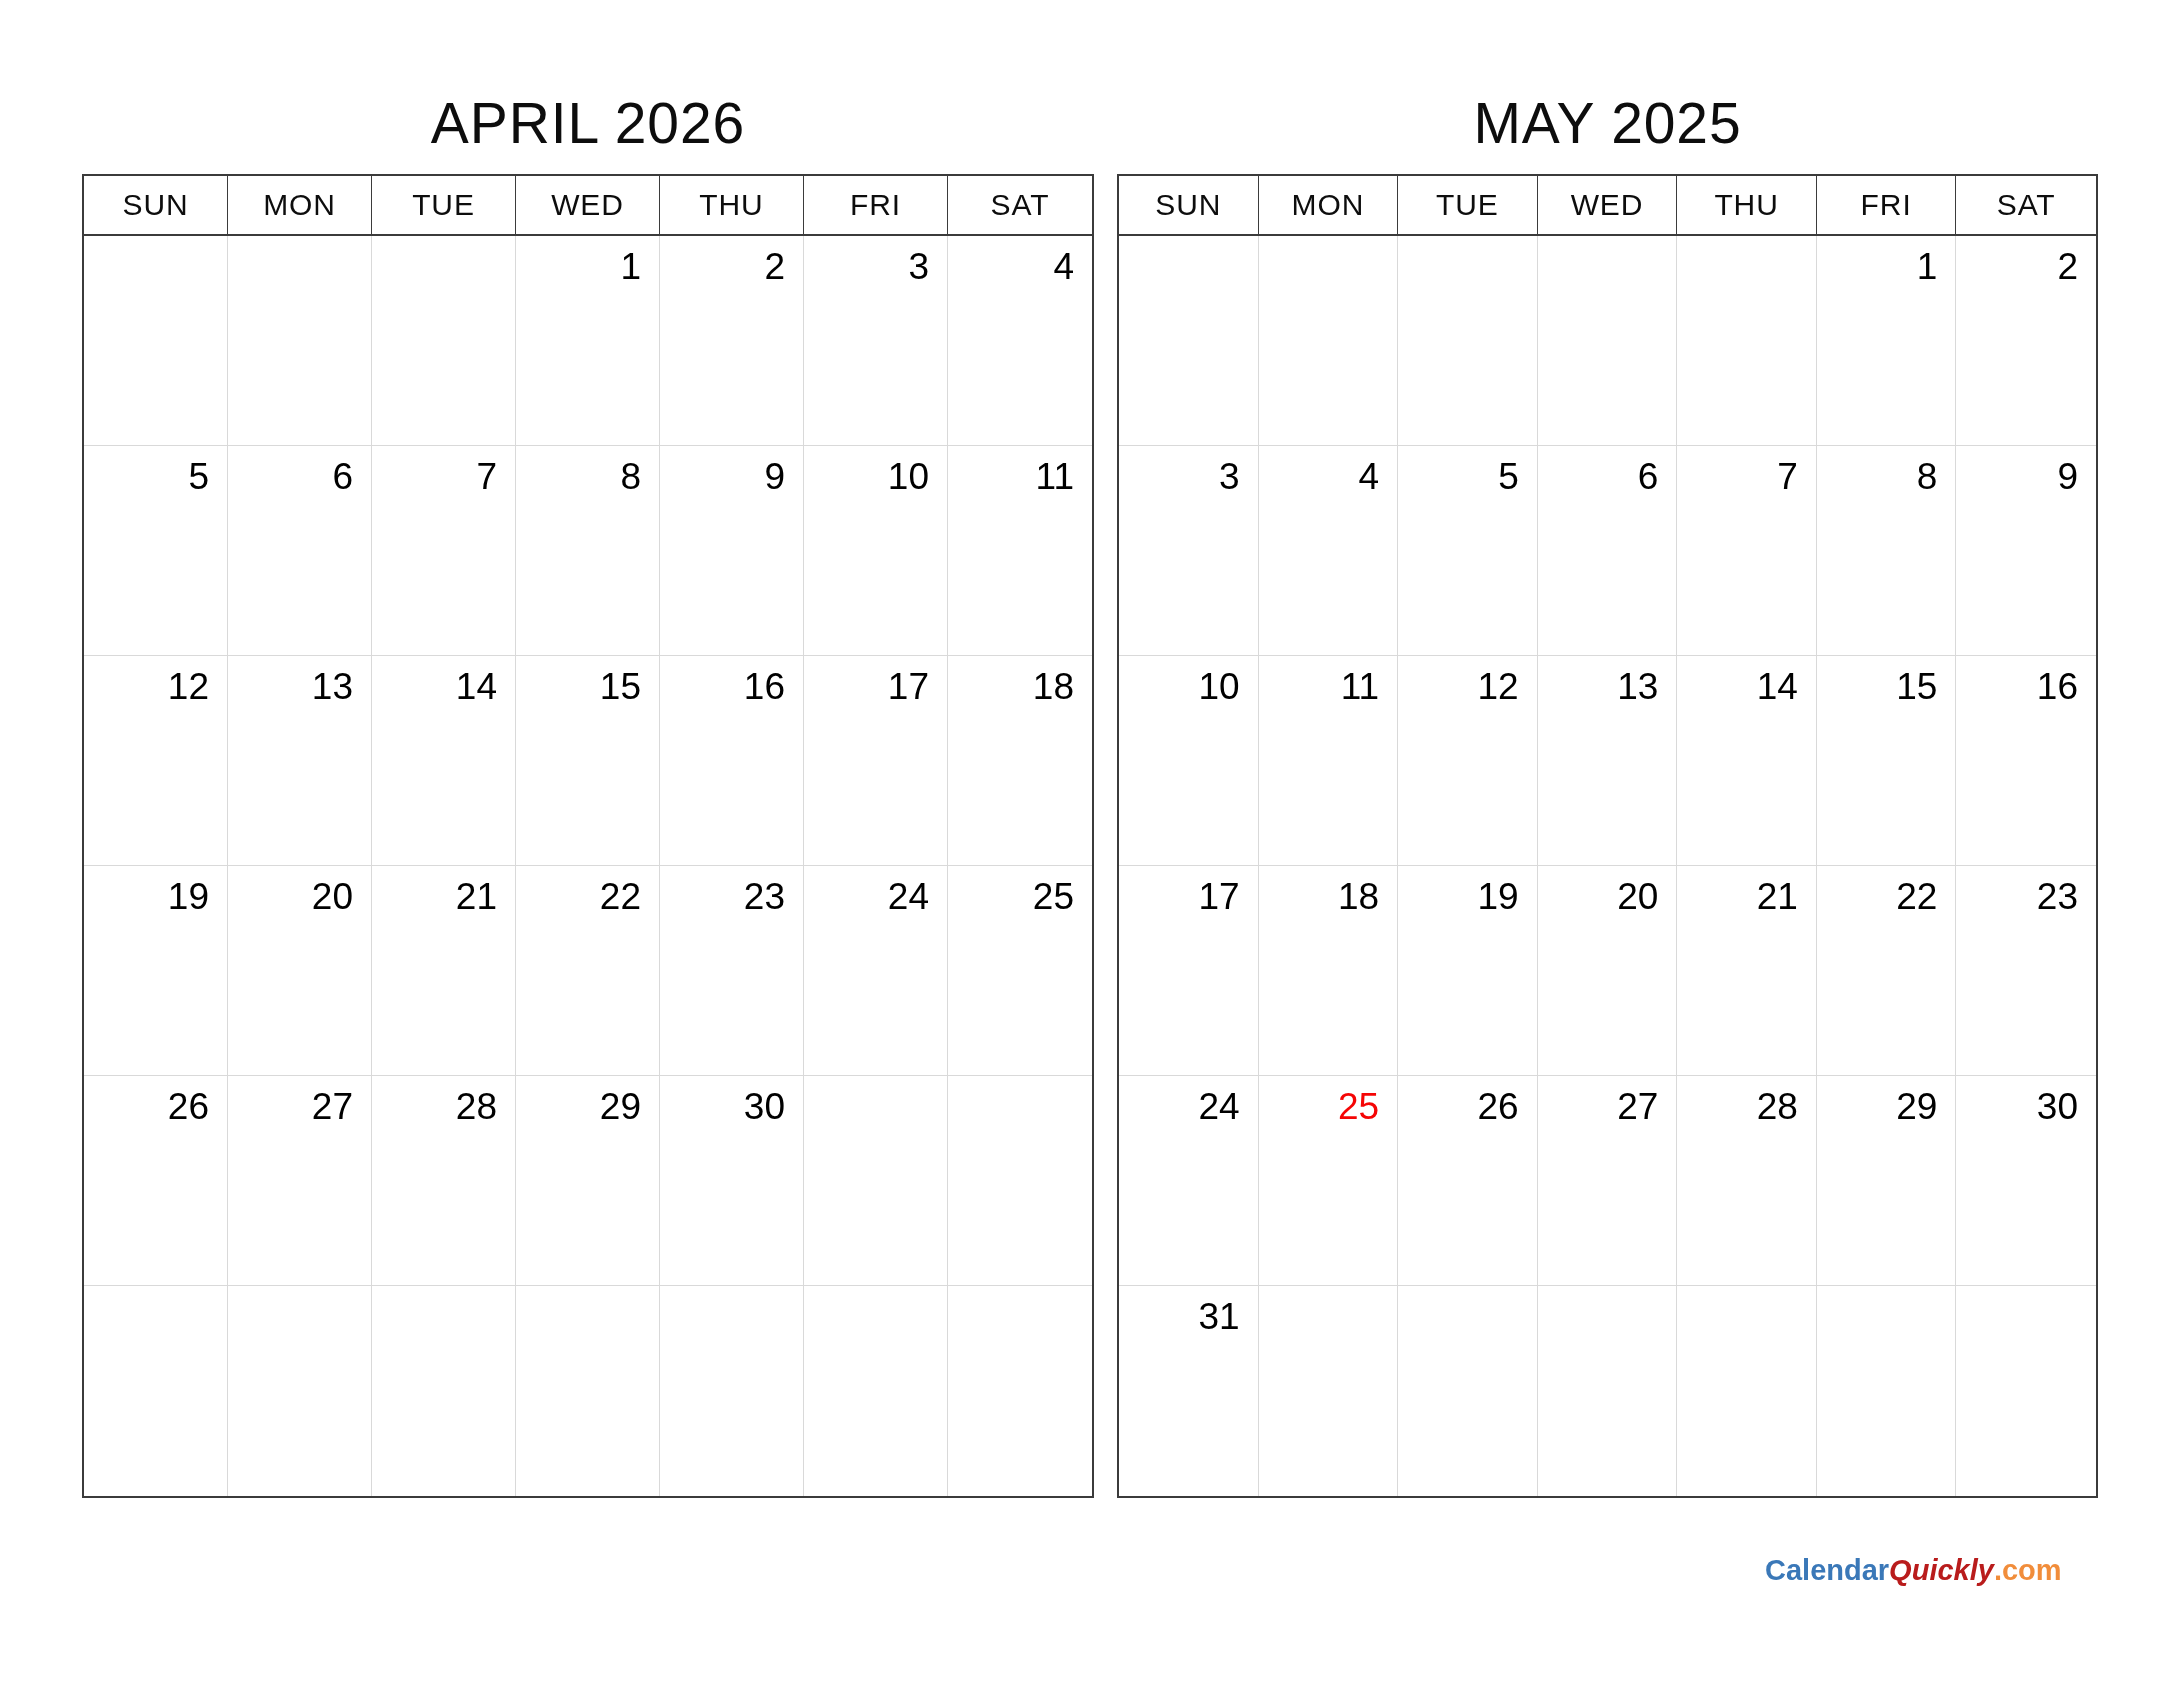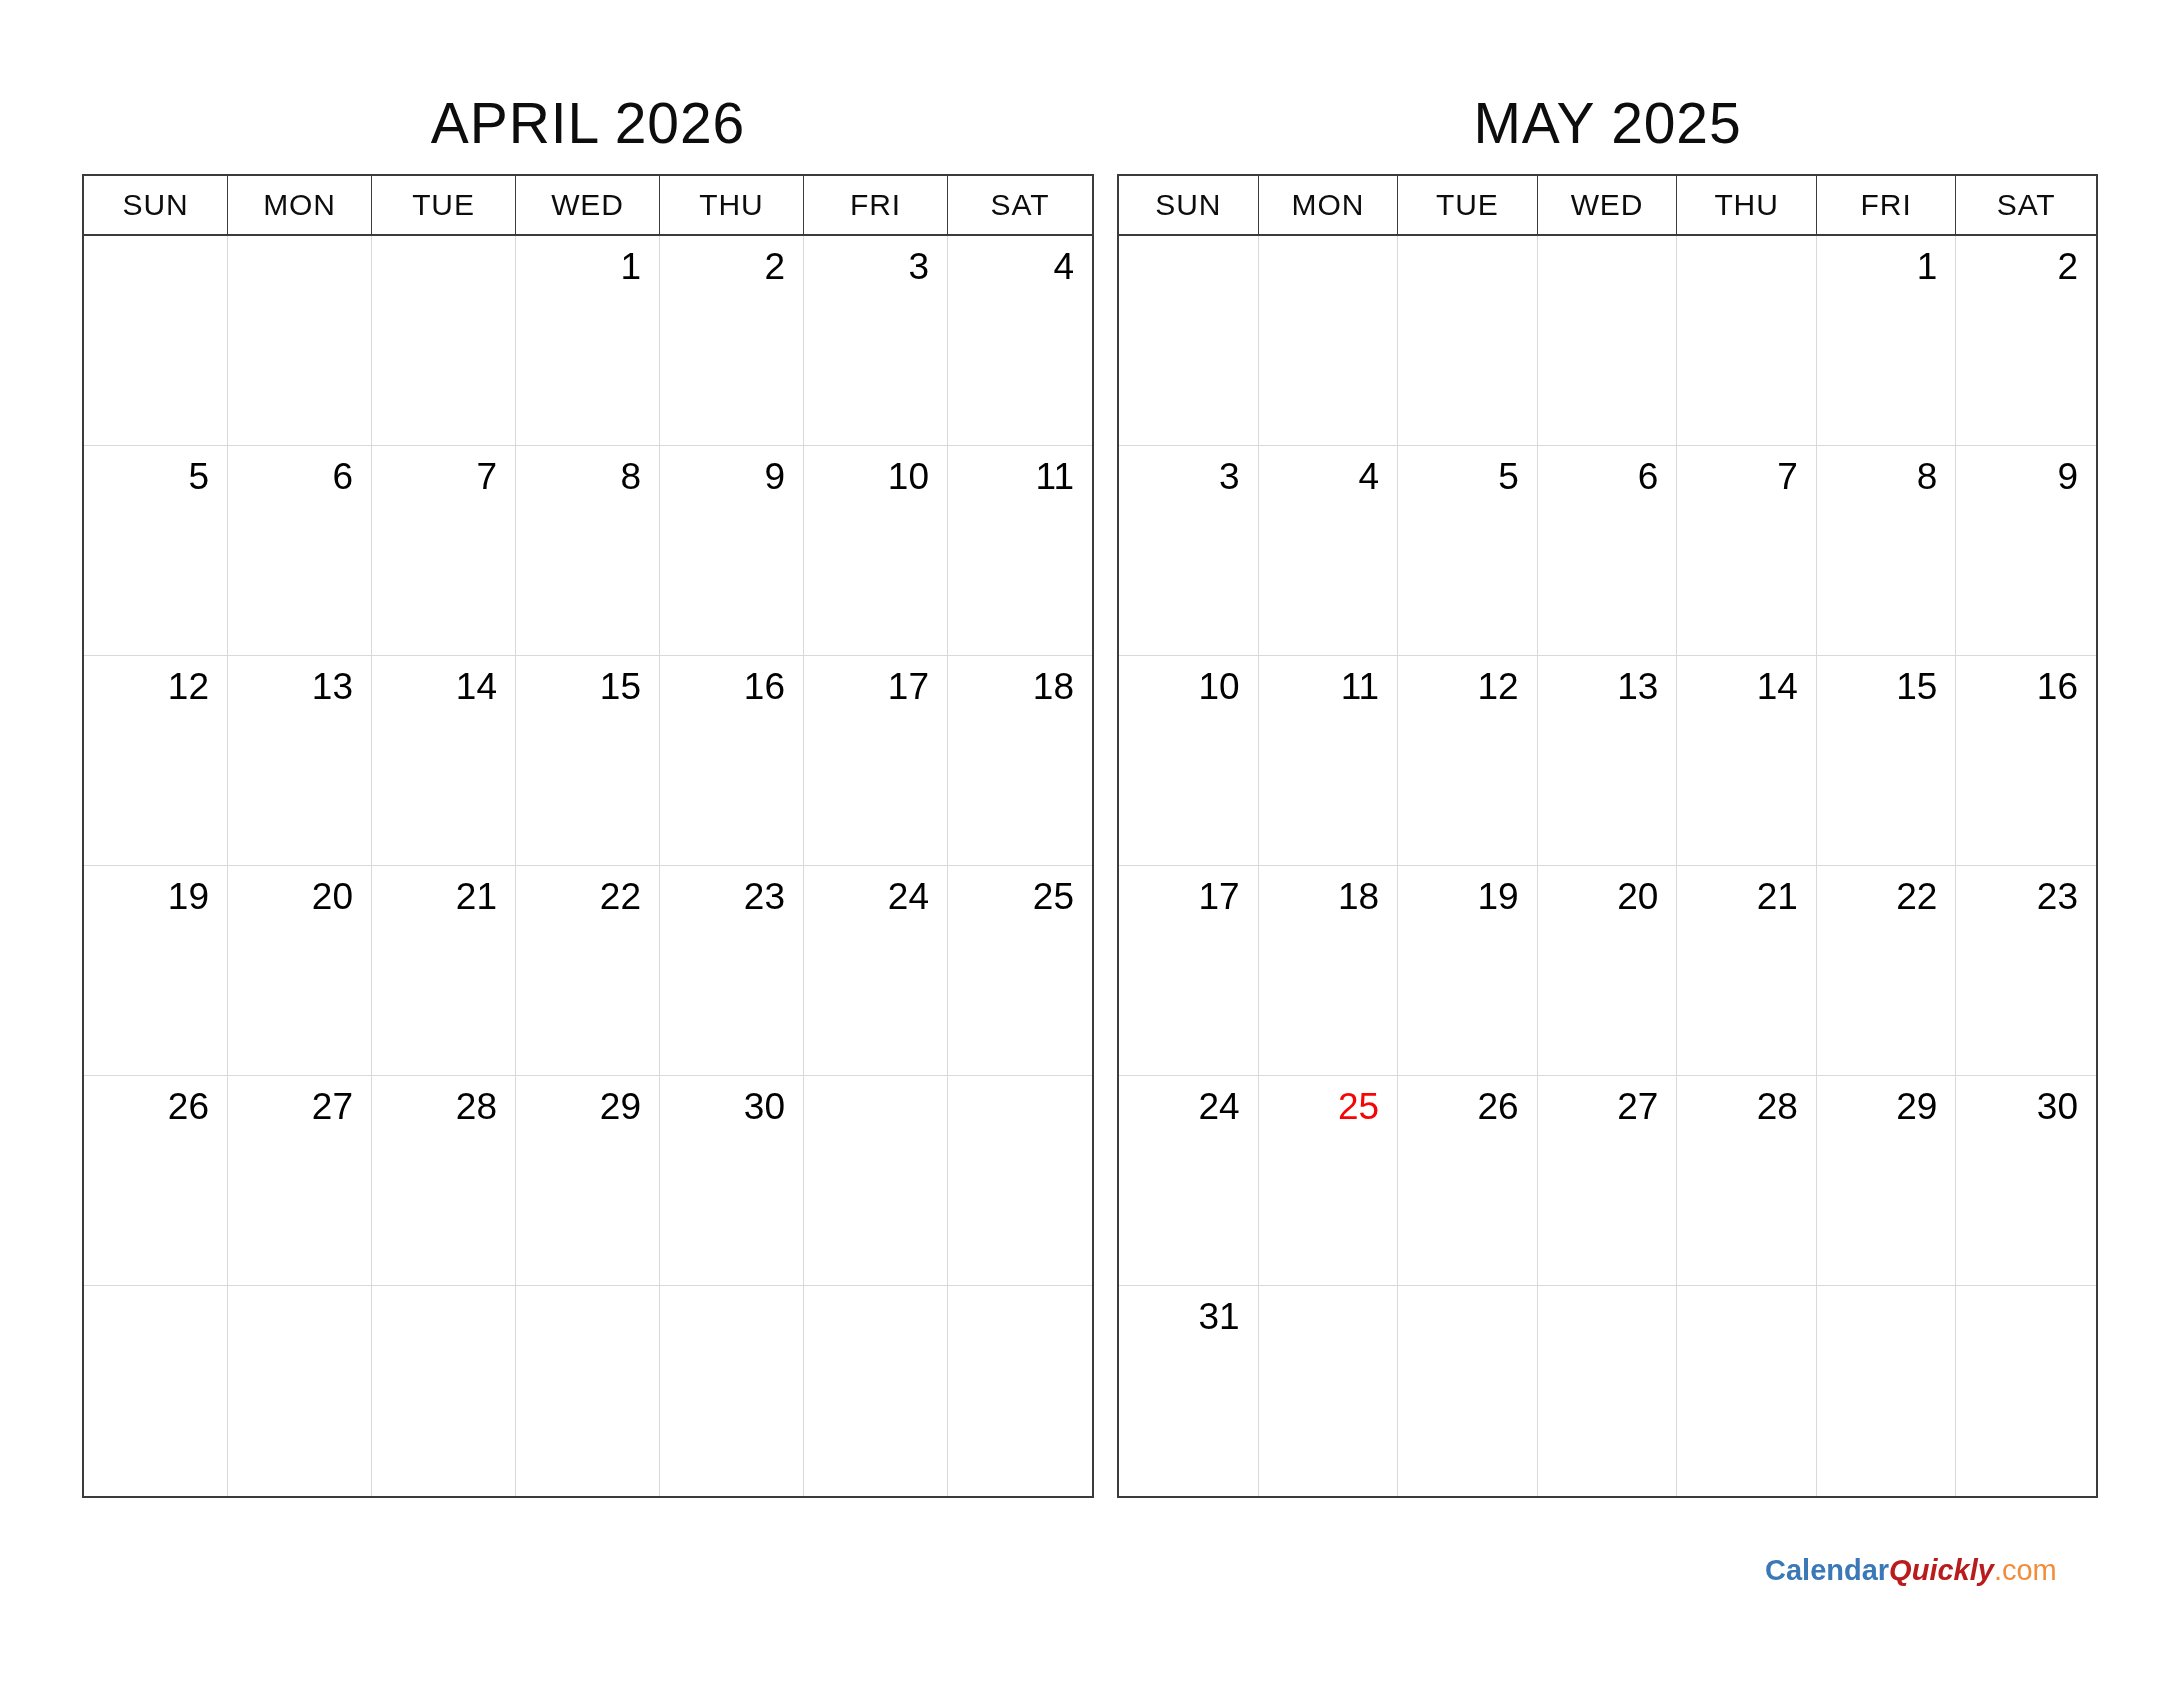--- a/index.html
+++ b/index.html
@@ -64,21 +64,21 @@
   .logo {
     position: absolute;
     top: 1554px;
     left: 1717px;
     font-size: 29px;
     font-weight: bold;
     white-space: nowrap;
   }
   .logo .part-calendar { color: #3a78b8; margin-left: 48px; }
   .logo .part-quickly  { color: #ee1111; font-style: italic; }
-  .logo .part-dotcom   { color: #f18d3b; font-weight: normal; }
+  .logo .part-dotcom   { color: #f18d3b; font-weight: bold; }
 </style>
 </head>
 <body>
 
 <div class="stage">
 
   <div class="calendar april">
     <div class="cal-title">APRIL 2026</div>
     <div class="cal-grid">
         <div class="dow">SUN</div>

